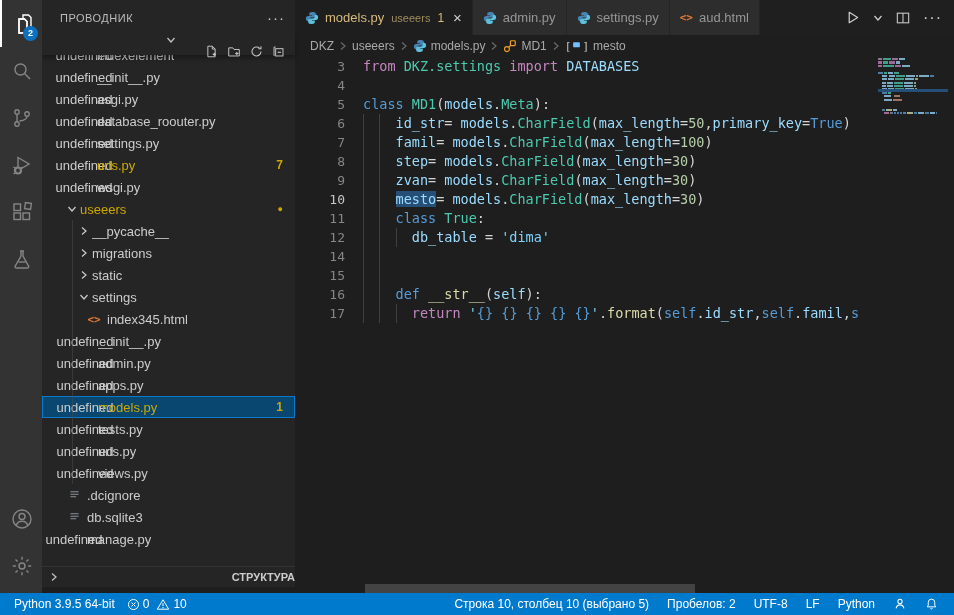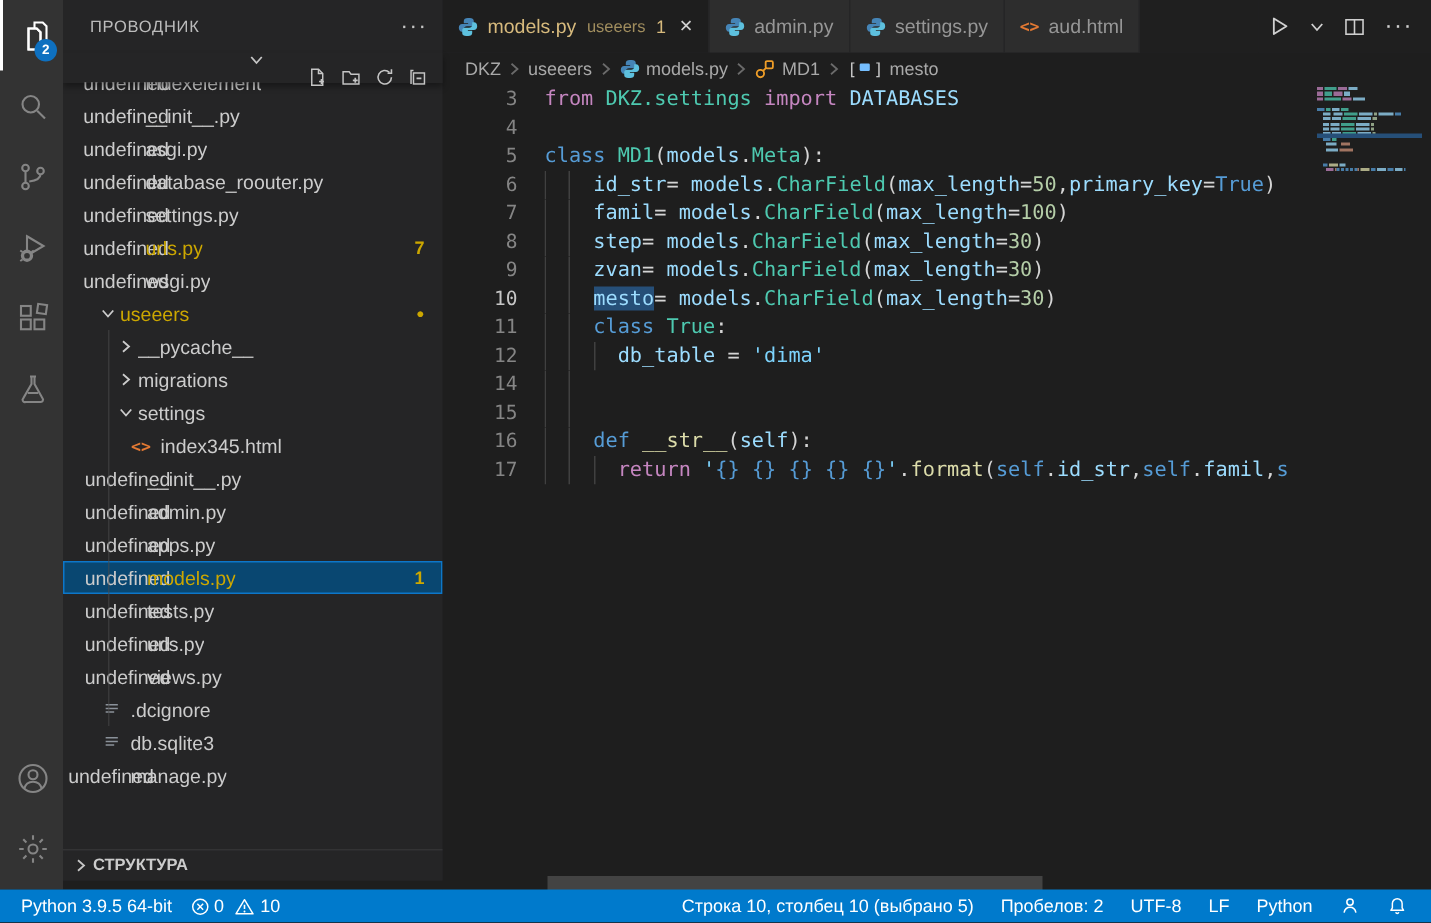--- a/index.html
+++ b/index.html
@@ -31,21 +31,21 @@
   .tree-inner{margin-top:-11px;position:relative;}
   .trow{height:22px;display:flex;align-items:center;font-size:13px;position:relative;cursor:pointer;white-space:nowrap;box-sizing:border-box;}
   .trow .pad{flex:none;}
   .trow .tchev{width:16px;flex:none;display:flex;justify-content:center;align-items:center;color:#cccccc;}
   .trow .ticon{width:16px;flex:none;display:flex;justify-content:center;align-items:center;margin-right:5px;}
   .trow .tlabel{overflow:hidden;text-overflow:ellipsis;}
   .trow.warn .tlabel{color:#cca700;}
   .trow .tbadge{position:absolute;right:12px;font-size:12px;color:#cca700;font-weight:bold;}
   .trow.selected{background:#094771;box-shadow:inset 0 0 0 1px #0d77c9;}
   .tree-guide{position:absolute;width:1px;background:#4a4a4a;opacity:.55;}
-  .outline{position:absolute;left:0;right:0;bottom:0;height:20px;border-top:1px solid #333334;display:flex;align-items:center;font-size:11px;font-weight:bold;color:#cccccc;padding-left:4px;background:#252526;}
+  .outline{position:absolute;left:0;right:0;bottom:0;height:20px;border-top:1px solid #333334;display:flex;align-items:center;font-size:11px;font-weight:bold;color:#cccccc;padding-left:4px;background:#252526;justify-content:space-between;}
   .outline .chev{width:16px;display:flex;justify-content:center;color:#c5c5c5;}
 
   
   .editor{position:absolute;left:295px;top:0;right:0;bottom:22px;background:#1e1e1e;}
   .tabbar{height:35px;background:#252526;display:flex;align-items:stretch;}
   .tab{display:flex;align-items:center;padding:0 10px;font-size:13px;color:#969696;background:#2d2d2d;border-right:1px solid #252526;cursor:pointer;white-space:nowrap;}
   .tab .ticon{margin-right:6px;display:flex;}
   .tab.active{background:#1e1e1e;color:#d7ba7d;}
   .tab .desc{font-size:11px;color:#a08d5e;margin-left:7px;}
   .tab .tbadge{margin-left:7px;color:#d7ba7d;font-size:12px;}
@@ -254,20 +254,29 @@
           <span class="tlabel">__pycache__</span>
         </div>
         <div class="trow">
           <span class="pad" style="width:34px"></span>
           <span class="tchev">
             <svg width="10" height="10" viewBox="0 0 10 10">
               <path d="M3 1.5l4 3.5-4 3.5" fill="none" stroke="currentColor" stroke-width="1.2"></path>
             </svg>
           </span>
           <span class="tlabel">migrations</span>
+        </div>
+        <div class="trow">
+          <span class="pad" style="width:34px"></span>
+          <span class="tchev">
+            <svg width="10" height="10" viewBox="0 0 10 10">
+              <path d="M3 1.5l4 3.5-4 3.5" fill="none" stroke="currentColor" stroke-width="1.2"></path>
+            </svg>
+          </span>
+          <span class="tlabel">static</span>
         </div>
         <div class="trow">
           <span class="pad" style="width:34px"></span>
           <span class="tchev">
             <svg width="10" height="10" viewBox="0 0 10 10">
               <path d="M1.5 3l3.5 4 3.5-4" fill="none" stroke="currentColor" stroke-width="1.2"></path>
             </svg>
           </span>
           <span class="tlabel">settings</span>
         </div>

